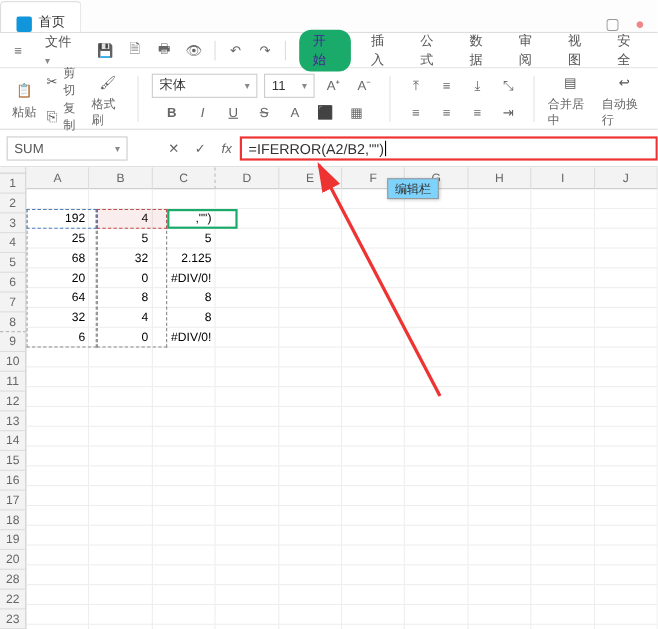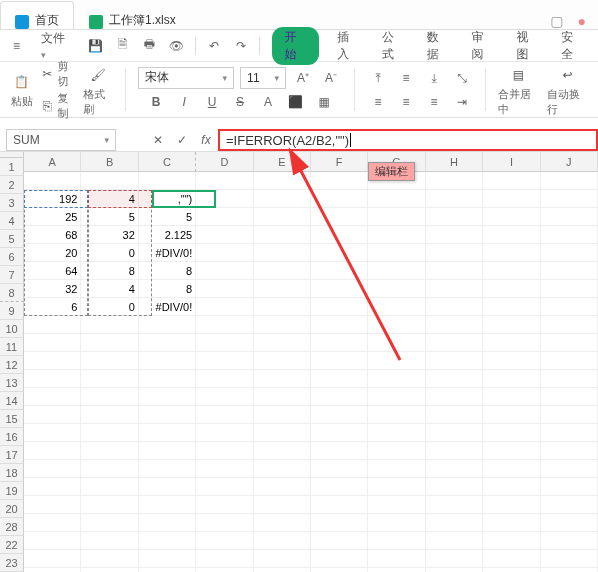--- a/index.html
+++ b/index.html
@@ -22,21 +22,21 @@
   .grp-row{display:flex;align-items:center;gap:6px}
   .tiny{font-size:11px;color:#666}
   .ico{width:16px;height:16px;display:inline-flex;align-items:center;justify-content:center;color:#555}
   .ico-big{width:24px;height:24px}
   .vsep{width:1px;height:42px;background:#e3e3e3;margin:0 4px}
   .font-sel,.size-sel{height:22px;border:1px solid #ccc;background:#fff;display:flex;align-items:center;padding:0 6px;gap:6px}
   .font-sel{width:96px}
   .size-sel{width:46px}
   .caret{font-size:9px;color:#888;margin-left:auto}
   .btn-i{width:22px;height:22px;display:flex;align-items:center;justify-content:center;color:#666;border:1px solid transparent;border-radius:2px;cursor:pointer}
-  .fxbar{display:flex;align-items:flex-end;height:28px;border-bottom:1px solid #ddd;padding-left:6px;margin-top:6px}
+  .fxbar{display:flex;align-items:flex-start;height:28px;border-bottom:1px solid #ddd;padding-left:6px;margin-top:6px}
   .namebox{width:110px;height:22px;border:1px solid #ccc;display:flex;align-items:center;padding:0 6px;color:#555}
   .fx-btn{width:24px;height:22px;display:flex;align-items:center;justify-content:center;color:#666;cursor:pointer}
   .fx-input{flex:1;height:22px;border:2px solid #e33;padding:0 6px;font-family:Consolas,monospace;font-size:13px;display:flex;align-items:center}
   .cursor{display:inline-block;width:1px;height:14px;background:#000;margin-left:1px;animation:bl 1s infinite}
   @keyframes bl{50%{opacity:0}}
   .sheet{display:flex;height:calc(572px - 30px - 32px - 56px - 34px);position:relative}
   .corner{width:24px;height:20px;background:#f3f3f3;border-right:1px solid #ccc;border-bottom:1px solid #ccc}
   .rowhdrs{width:24px;background:#f3f3f3}
   .rowhdr{height:18px;border-right:1px solid #ccc;border-bottom:1px solid #ddd;display:flex;align-items:center;justify-content:center;font-size:11px;color:#666}
   .rowhdr.dashed{border-bottom:1px dashed #bbb}
@@ -45,35 +45,31 @@
   .colhdr{width:64px;border-right:1px solid #ddd;border-bottom:1px solid #ccc;display:flex;align-items:center;justify-content:center;font-size:11px;color:#666}
   .colhdr.dashed{border-right:1px dashed #bbb}
   .cells{position:relative}
   .row{display:flex;height:18px}
   .cell{width:64px;height:18px;border-right:1px solid #eee;border-bottom:1px solid #eee;padding:0 3px;display:flex;align-items:center;justify-content:flex-end;font-family:Arial;font-size:11px;color:#000}
   .sel-a{position:absolute;top:18px;left:0;width:64px;height:18px;border:1px dashed #4a7ebb;pointer-events:none}
   .sel-b{position:absolute;top:18px;left:64px;width:64px;height:18px;border:1px dashed #c0504d;background:rgba(192,80,77,.1);pointer-events:none}
   .sel-c{position:absolute;top:18px;left:128px;width:64px;height:18px;border:2px solid #1aab6a;pointer-events:none}
   .range-a{position:absolute;top:18px;left:0;width:64px;height:126px;border:1px dashed #888;pointer-events:none}
   .range-b{position:absolute;top:18px;left:64px;width:64px;height:126px;border:1px dashed #888;pointer-events:none}
-  .tooltip{position:absolute;top:162px;left:368px;background:#fca5a5;border:1px solid #999;padding:1px 6px;font-size:11px;box-shadow:1px 1px 3px rgba(0,0,0,.2)}
+  .tooltip{position:absolute;top:162px;left:352px;background:#7dd3fc;border:1px solid #999;padding:1px 6px;font-size:11px;box-shadow:1px 1px 3px rgba(0,0,0,.2)}
   .arrow-svg{position:absolute;top:140px;left:230px;pointer-events:none}
   svg{display:block}
 </style>
 </head>
 <body>
 
 <div class="tabs">
   <div class="tab active">
     <span class="ico-logo ico-home"></span>
     <span>首页</span>
-  </div>
-  <div class="tab file">
-    <span class="ico-logo ico-xls"></span>
-    <span>工作簿1.xlsx</span>
   </div>
   <div class="win-ctl">
     <span>▢</span>
     <span style="color:#e88">●</span>
   </div>
 </div>
 
 <div class="menubar">
   <div class="menu-i">≡</div>
   <div class="menu-txt"><span>文件</span> <span class="caret">▾</span></div>

